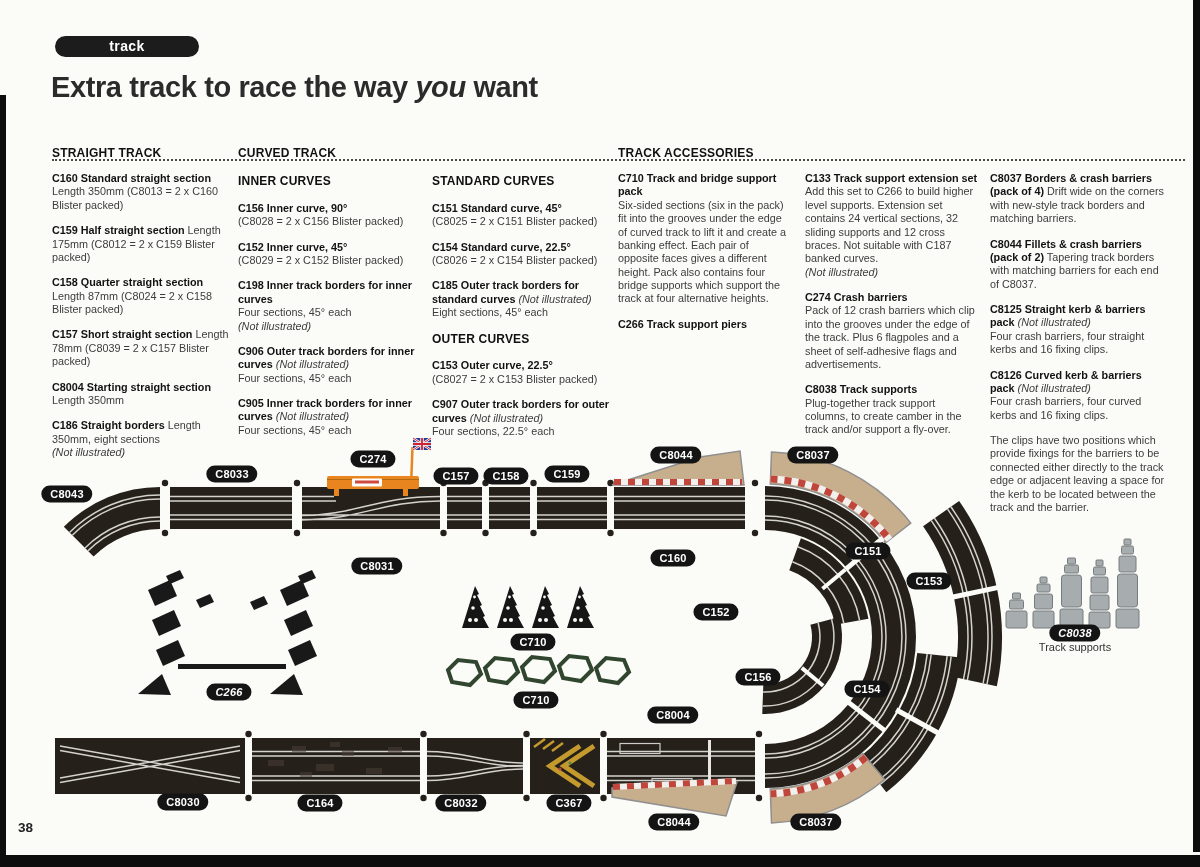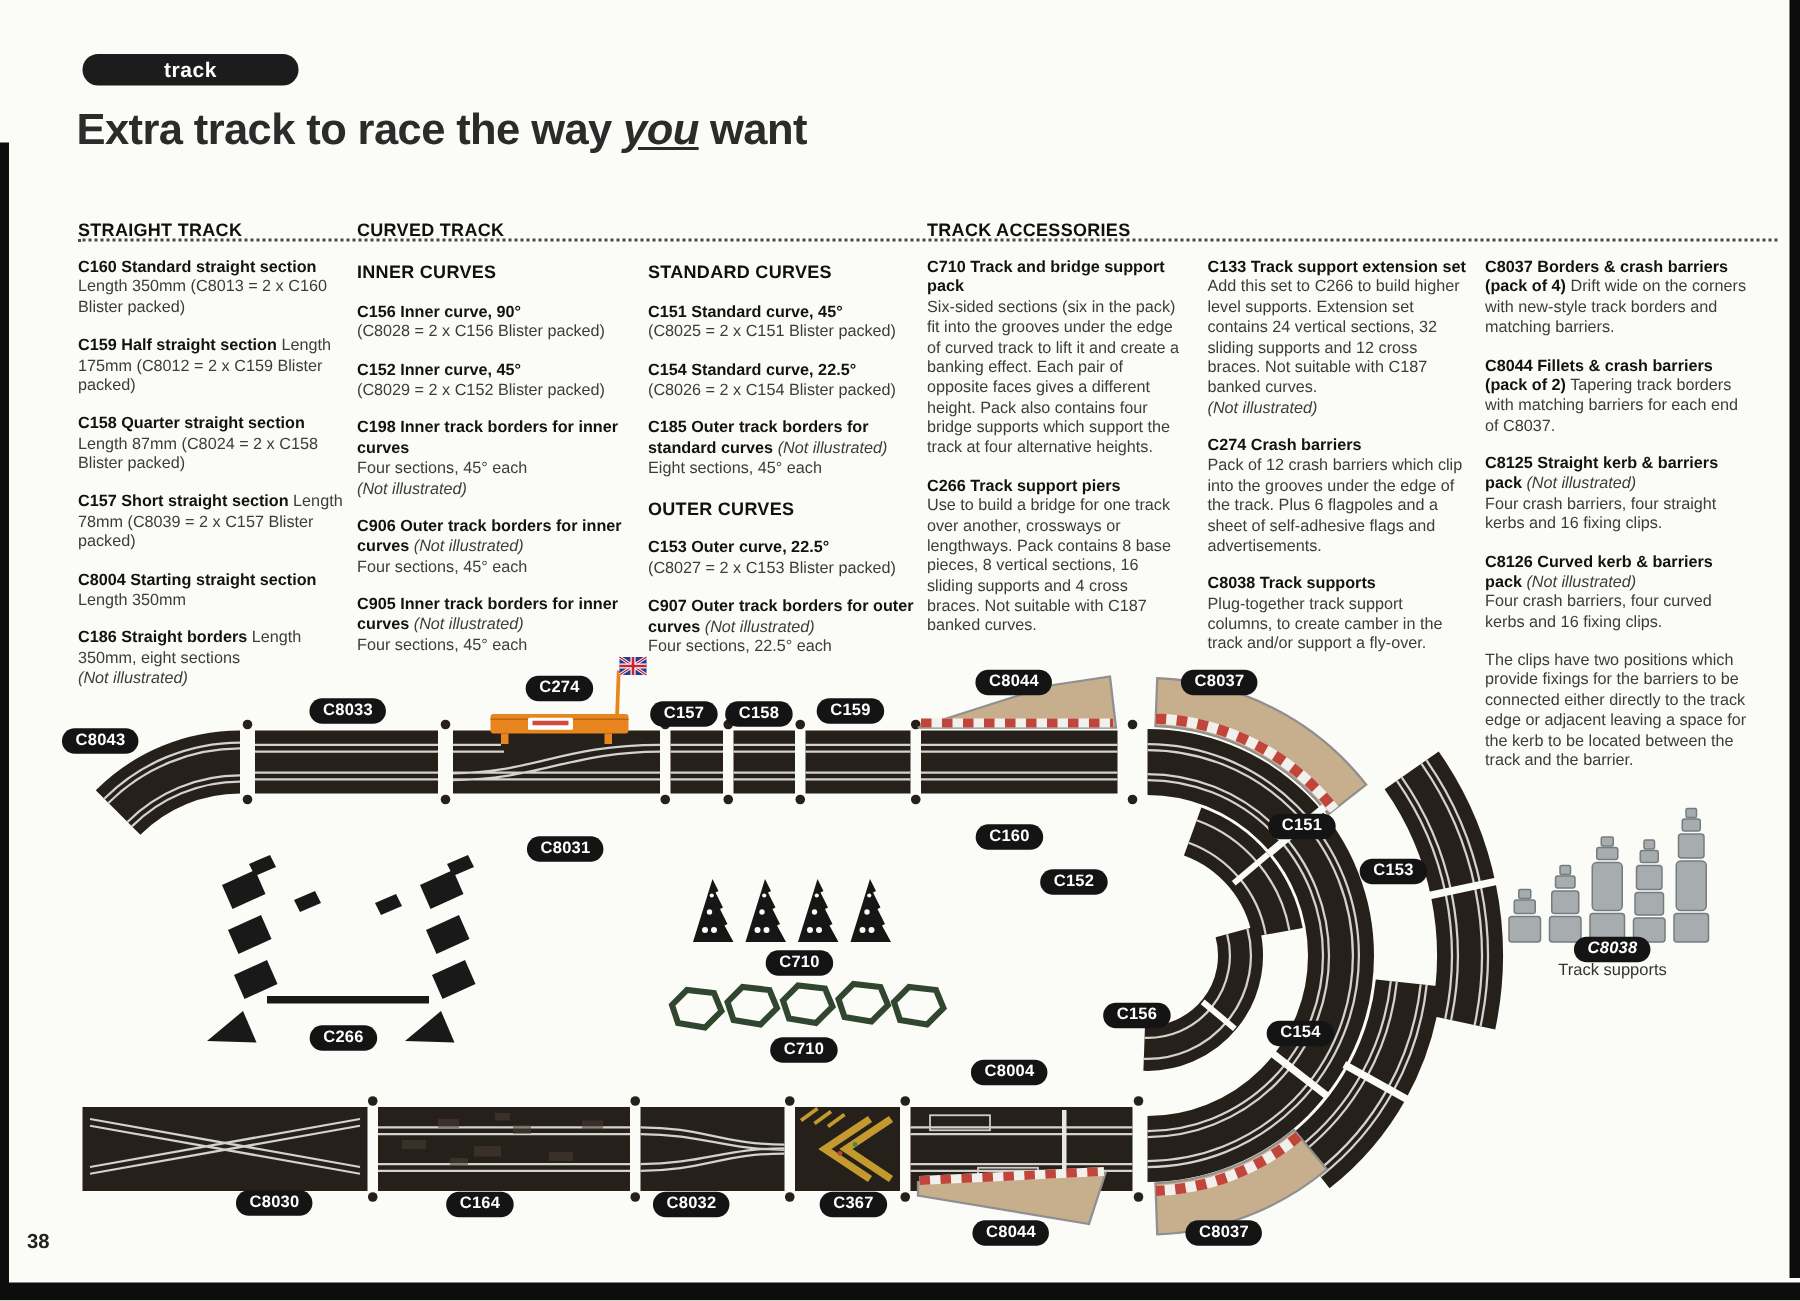--- a/index.html
+++ b/index.html
@@ -3,21 +3,21 @@
 <meta charset="utf-8">
 <style>
   html,body{margin:0;padding:0;background:#e8e8e6;}
   .page{position:relative;width:1200px;height:867px;background:#fbfbf8;overflow:hidden;
         font-family:"Liberation Sans",sans-serif;color:#3c3c3c;}
   .badge{position:absolute;left:55px;top:36px;width:144px;height:21px;background:#1c1c1c;
          border-radius:11px;color:#fff;font-weight:bold;font-size:14px;text-align:center;
          line-height:21px;letter-spacing:.4px;}
   h1{position:absolute;left:51px;top:72px;margin:0;font-size:29px;line-height:1.1;
      color:#2b2b2b;letter-spacing:-.4px;font-weight:bold;white-space:nowrap;}
-  h1 em{font-style:italic;text-decoration:underline;}
+  h1 em{font-style:italic;}
   .colhead{position:absolute;top:146px;font-size:12px;font-weight:bold;color:#101010;letter-spacing:.2px;}
   .dotted-rule{position:absolute;left:52px;top:159px;width:1133px;height:0;border-top:2px dotted #4a4a4a;}
   .col{position:absolute;top:172px;font-size:10.8px;line-height:1.24;}
   .subhead{font-size:12px;font-weight:bold;color:#101010;margin:2px 0 13px;letter-spacing:.2px;}
   .entry{margin:0 0 12px;}
   .entry strong{color:#121212;}
   .entry em{font-style:italic;}
   .pill{position:absolute;transform:translate(-50%,-50%);background:#141414;color:#fff;
         font-size:11px;font-weight:bold;padding:2px 9px 3px;border-radius:10px;
         white-space:nowrap;letter-spacing:.2px;z-index:4;}
@@ -73,21 +73,21 @@
     <div class="subhead">OUTER CURVES</div>
     <div>
         <p class="entry"><strong>C153 Outer curve, 22.5°</strong><br><span>(C8027 = 2 x C153 Blister packed)</span></p>
         <p class="entry"><strong>C907 Outer track borders for outer curves </strong><em>(Not illustrated)</em><br><span>Four sections, 22.5° each</span></p>
       </div>
   </div>
 
   <div class="col" style="left:618px;width:172px">
     <div>
         <p class="entry"><strong>C710 Track and bridge support pack</strong><br><span>Six-sided sections (six in the pack) fit into the grooves under the edge of curved track to lift it and create a banking effect. Each pair of opposite faces gives a different height. Pack also contains four bridge supports which support the track at four alternative heights.</span></p>
-        <p class="entry"><strong>C266 Track support piers</strong><br><span>Use to build a bridge for one track over another, crossways or lengthways. Pack contains 8 base pieces, 8 vertical sections, 16 sliding supports and 4 cross braces. Not suitable with C187 banked curves.</span></p>
+        <p class="entry"><strong>C266 Track support piers</strong><br></p>
       </div>
   </div>
   <div class="col" style="left:805px;width:176px">
     <div>
         <p class="entry"><strong>C133 Track support extension set</strong><br><span>Add this set to C266 to build higher level supports. Extension set contains 24 vertical sections, 32 sliding supports and 12 cross braces. Not suitable with C187 banked curves. </span><br><em>(Not illustrated)</em></p>
         <p class="entry"><strong>C274 Crash barriers</strong><br><span>Pack of 12 crash barriers which clip into the grooves under the edge of the track. Plus 6 flagpoles and a sheet of self-adhesive flags and advertisements.</span></p>
         <p class="entry"><strong>C8038 Track supports</strong><br><span>Plug-together track support columns, to create camber in the track and/or support a fly-over.</span></p>
       </div>
   </div>
   <div class="col" style="left:990px;width:176px">
@@ -350,26 +350,26 @@
       <div class="pill" style="left: 232px; top: 474px;">C8033</div>
       <div class="pill" style="left: 373px; top: 459px; text-align: center;">C274</div>
       <div class="pill" style="left: 456px; top: 476px;">C157</div>
       <div class="pill" style="left: 506px; top: 476px;">C158</div>
       <div class="pill" style="left: 567px; top: 474px;">C159</div>
       <div class="pill" style="left: 676px; top: 455px;">C8044</div>
       <div class="pill" style="left: 813px; top: 455px;">C8037</div>
       <div class="pill" style="left: 377px; top: 566px;">C8031</div>
       <div class="pill" style="left: 673px; top: 558px; text-align: right;">C160</div>
       <div class="pill" style="left: 868px; top: 551px;">C151</div>
-      <div class="pill" style="left: 716px; top: 588px;">C152</div>
+      <div class="pill" style="left: 716px; top: 612px;">C152</div>
       <div class="pill" style="left: 929px; top: 581px;">C153</div>
       <div class="pill" style="left: 533px; top: 642px;">C710</div>
       <div class="pill" style="left: 758px; top: 677px;">C156</div>
       <div class="pill" style="left: 867px; top: 689px;">C154</div>
-      <div class="pill" style="left: 229px; top: 692px;">C266</div>
+      <div class="pill" style="left: 229px; top: 692px; font-style: italic;">C266</div>
       <div class="pill" style="left: 536px; top: 700px;">C710</div>
       <div class="pill" style="left: 673px; top: 715px;">C8004</div>
       <div class="pill" style="left: 183px; top: 802px;">C8030</div>
       <div class="pill" style="left: 320px; top: 803px;">C164</div>
       <div class="pill" style="left: 461px; top: 803px;">C8032</div>
       <div class="pill" style="left: 569px; top: 803px;">C367</div>
       <div class="pill" style="left: 674px; top: 822px;">C8044</div>
       <div class="pill" style="left: 816px; top: 822px;">C8037</div>
       <div class="pill" style="left: 1075px; top: 633px; font-style: italic;">C8038</div>
     </div>

